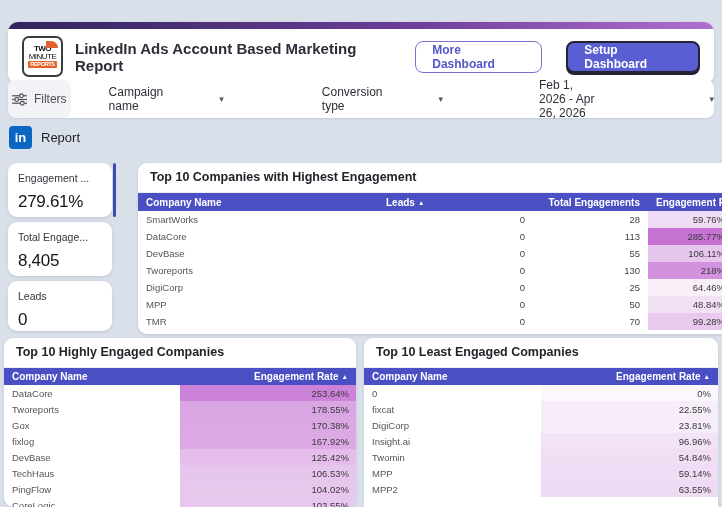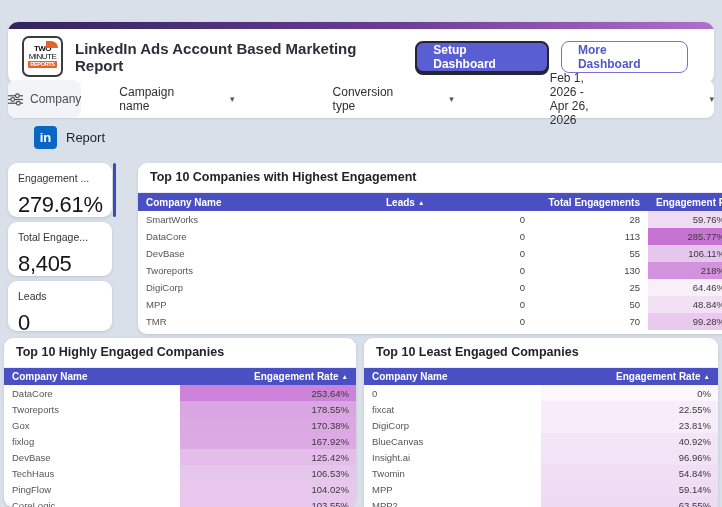--- a/index.html
+++ b/index.html
@@ -36,29 +36,29 @@
   .filters-chip{width:92px;height:38px;background:#f2f3f6;border-radius:8px;display:flex;
        align-items:center;justify-content:center;gap:7px;color:#4c4c55;font-size:12px;cursor:pointer}
   .filter-field{display:flex;align-items:center;font-size:12px;color:#2f2f38;cursor:pointer}
   .filter-field .caret{color:#555;font-size:9px;margin-left:56px}
   .f-campaign{margin-left:38px}
   .f-conversion{margin-left:98px}
   .f-date{margin-left:96px}
   .f-date .caret{margin-left:110px}
 
   
-  .report-row{position:absolute;left:34px;top:124px;height:26px;display:flex;align-items:center;gap:9px}
+  .report-row{position:absolute;left:9px;top:124px;height:26px;display:flex;align-items:center;gap:9px}
   .li-icon{width:23px;height:23px;border-radius:4px;background:#0a66c2;color:#fff;font-weight:bold;
        font-size:13px;display:flex;align-items:center;justify-content:center}
   .report-label{font-size:13px;color:#1f1f28}
 
   
   .kpi-card{position:absolute;left:8px;width:104px;padding:9px 10px;box-sizing:border-box;border-radius:9px}
   .kpi-label{font-size:10.5px;color:#33333c;white-space:nowrap;overflow:hidden;text-overflow:ellipsis}
-  .kpi-value{font-size:22px;color:#15151a;margin-top:8px;letter-spacing:-.3px}
+  .kpi-value{font-size:17px;color:#15151a;margin-top:8px;letter-spacing:-.3px}
   .kpi-scrollbar{position:absolute;left:113px;top:163px;width:3px;height:54px;background:#3d4cb5;border-radius:2px}
 
   
   .tbl-card{position:absolute;background:#fff;border-radius:9px;overflow:hidden;box-shadow:0 1px 3px rgba(31,41,55,.14)}
   .tbl-title{font-size:12.5px;font-weight:bold;color:#23232b;padding:6px 12px;height:17px;line-height:17px;
        border-bottom:1px solid #ececf1}
   .tbl-head{background:#4a4fc4;color:#fff;display:grid;align-items:center;font-size:10px;font-weight:bold}
   .tbl-head .hc{padding:0 8px;white-space:nowrap;cursor:pointer}
   .sort{font-size:6.5px;position:relative;top:-1px;margin-left:3px}
   .r{text-align:right}
@@ -90,38 +90,38 @@
 <div class="card header-card">
   <div class="header-grad"></div>
   <div class="header-row">
     <div class="logo">
       <span class="swoosh"></span>
       <span class="l1">TWO</span>
       <span class="l2">MINUTE</span>
       <span class="l3">REPORTS</span>
     </div>
     <div class="page-title">LinkedIn Ads Account Based Marketing Report</div>
+    <div class="btn btn-outline">More Dashboard</div>
     <div class="btn btn-solid">Setup Dashboard</div>
-    <div class="btn btn-outline">More Dashboard</div>
   </div>
 </div>
 
 <div class="filters-bar">
   <div class="filters-chip">
     <svg class="sliders" viewBox="0 0 16 14">
       <g stroke="#4c4c55" stroke-width="1.3" fill="#fff">
         <line x1="0" y1="3" x2="16" y2="3"></line>
           <circle cx="10" cy="3" r="2"></circle>
         <line x1="0" y1="7" x2="16" y2="7"></line>
           <circle cx="5" cy="7" r="2"></circle>
         <line x1="0" y1="11" x2="16" y2="11"></line>
           <circle cx="11" cy="11" r="2"></circle>
       </g>
     </svg>
-    <span>Company</span>
+    <span>Filters</span>
   </div>
   <div class="filter-field f-campaign">
     <span>Campaign name</span>
     <span class="caret">▾</span>
   </div>
   <div class="filter-field f-conversion">
     <span>Conversion type</span>
     <span class="caret">▾</span>
   </div>
   <div class="filter-field f-date">
@@ -274,24 +274,20 @@
       </div>
       <div class="tbl-row">
         <div class="cell ">fixcat</div>
         <div class="cell heat" style="background: rgb(247, 237, 249);">22.55%</div>
       </div>
       <div class="tbl-row">
         <div class="cell ">DigiCorp</div>
         <div class="cell heat" style="background: rgb(247, 236, 249);">23.81%</div>
       </div>
       <div class="tbl-row">
-        <div class="cell ">BlueCanvas</div>
-        <div class="cell heat" style="background: rgb(243, 228, 246);">40.92%</div>
-      </div>
-      <div class="tbl-row">
         <div class="cell ">Insight.ai</div>
         <div class="cell heat" style="background: rgb(243, 227, 246);">96.96%</div>
       </div>
       <div class="tbl-row">
         <div class="cell ">Twomin</div>
         <div class="cell heat" style="background: rgb(241, 222, 244);">54.84%</div>
       </div>
       <div class="tbl-row">
         <div class="cell ">MPP</div>
         <div class="cell heat" style="background: rgb(240, 220, 244);">59.14%</div>

